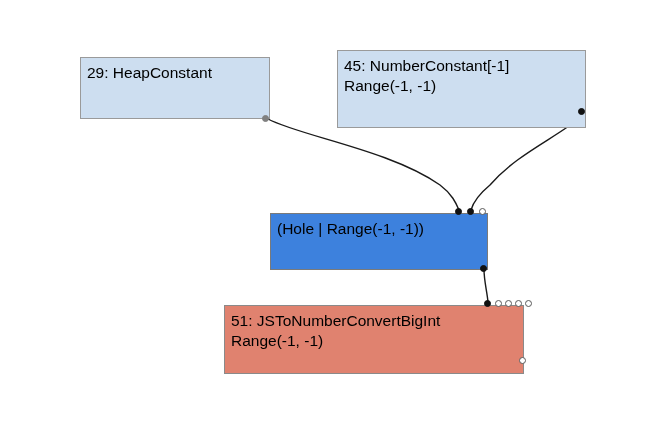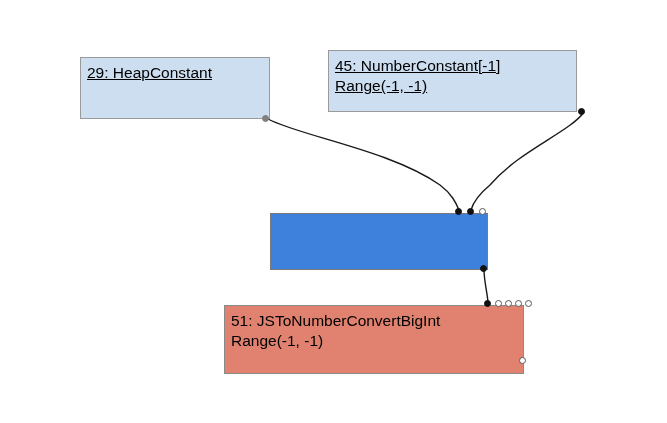--- a/index.html
+++ b/index.html
@@ -42,29 +42,27 @@
   }
   .node .node-line {
     display: block;
   }
   .node-29 {
     left: 80px;
     top: 57px;
     width: 190px;
     height: 62px;
     background: #cddef0;
-    text-decoration: underline;
   }
   .node-45 {
-    left: 328px;
+    left: 337px;
     top: 50px;
     width: 249px;
-    height: 62px;
+    height: 78px;
     background: #cddef0;
-    text-decoration: underline;
   }
   .node-47 {
     left: 270px;
     top: 213px;
     width: 218px;
     height: 57px;
     background: #3d81dd;
     border-color: #7a7a7a;
   }
   .node-51 {
@@ -109,20 +107,21 @@
   <div class="node node-29">
     <span class="node-line">29: HeapConstant</span>
   </div>
 
   <div class="node node-45">
     <span class="node-line">45: NumberConstant[-1]</span>
     <span class="node-line">Range(-1, -1)</span>
   </div>
 
   <div class="node node-47">
+    <span class="node-line">(Hole | Range(-1, -1))</span>
   </div>
 
   <div class="node node-51">
     <span class="node-line">51: JSToNumberConvertBigInt</span>
     <span class="node-line">Range(-1, -1)</span>
   </div>
 
   <div id="port-layer">
       <div class="port port-gray" style="left: 262px; top: 115px;"></div>
       <div class="port port-filled" style="left: 578px; top: 108px;"></div>

